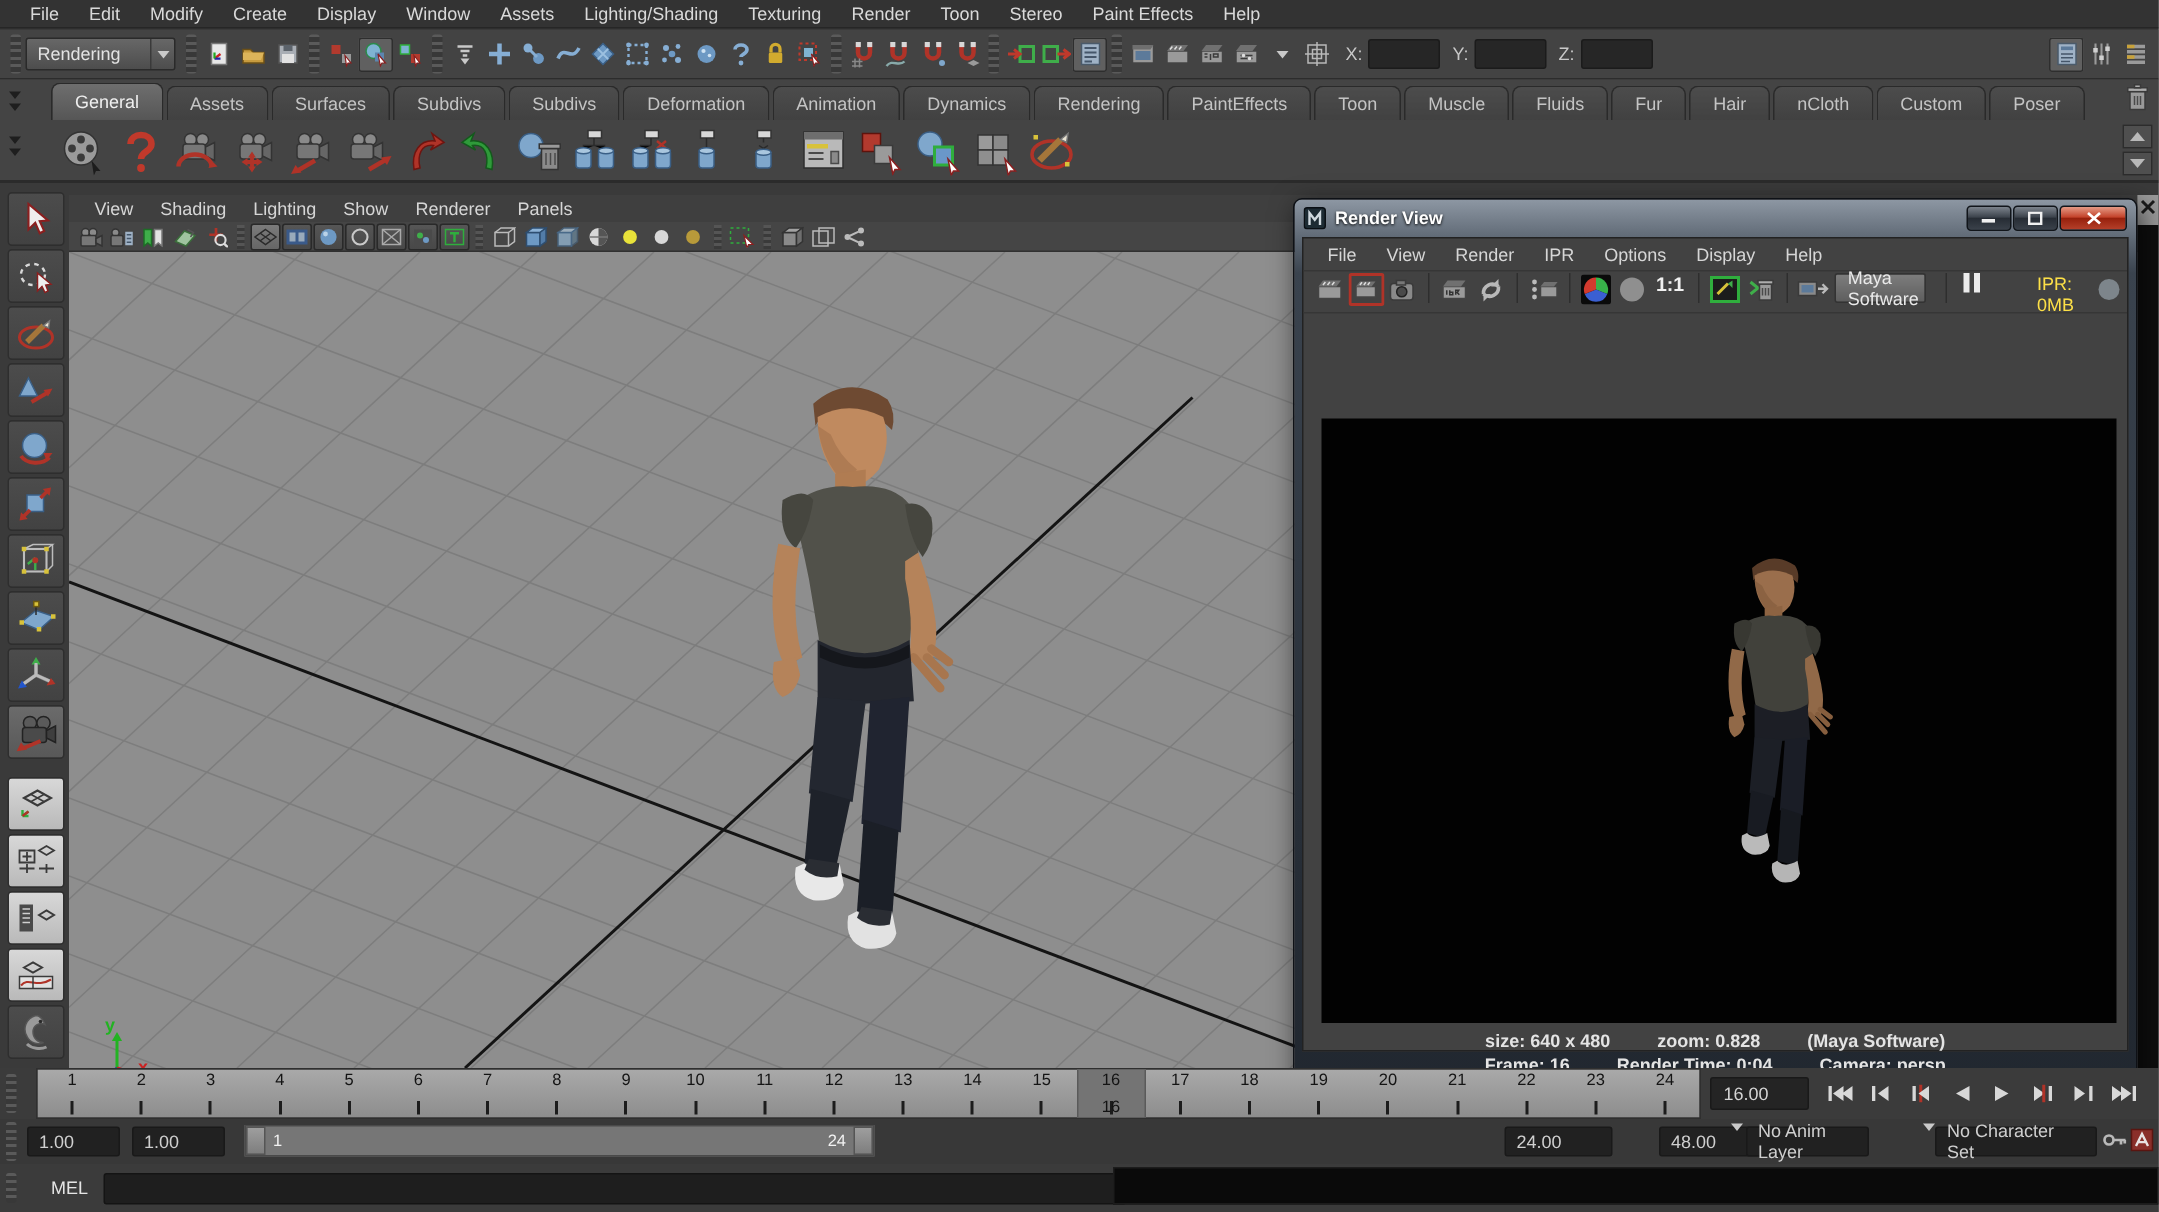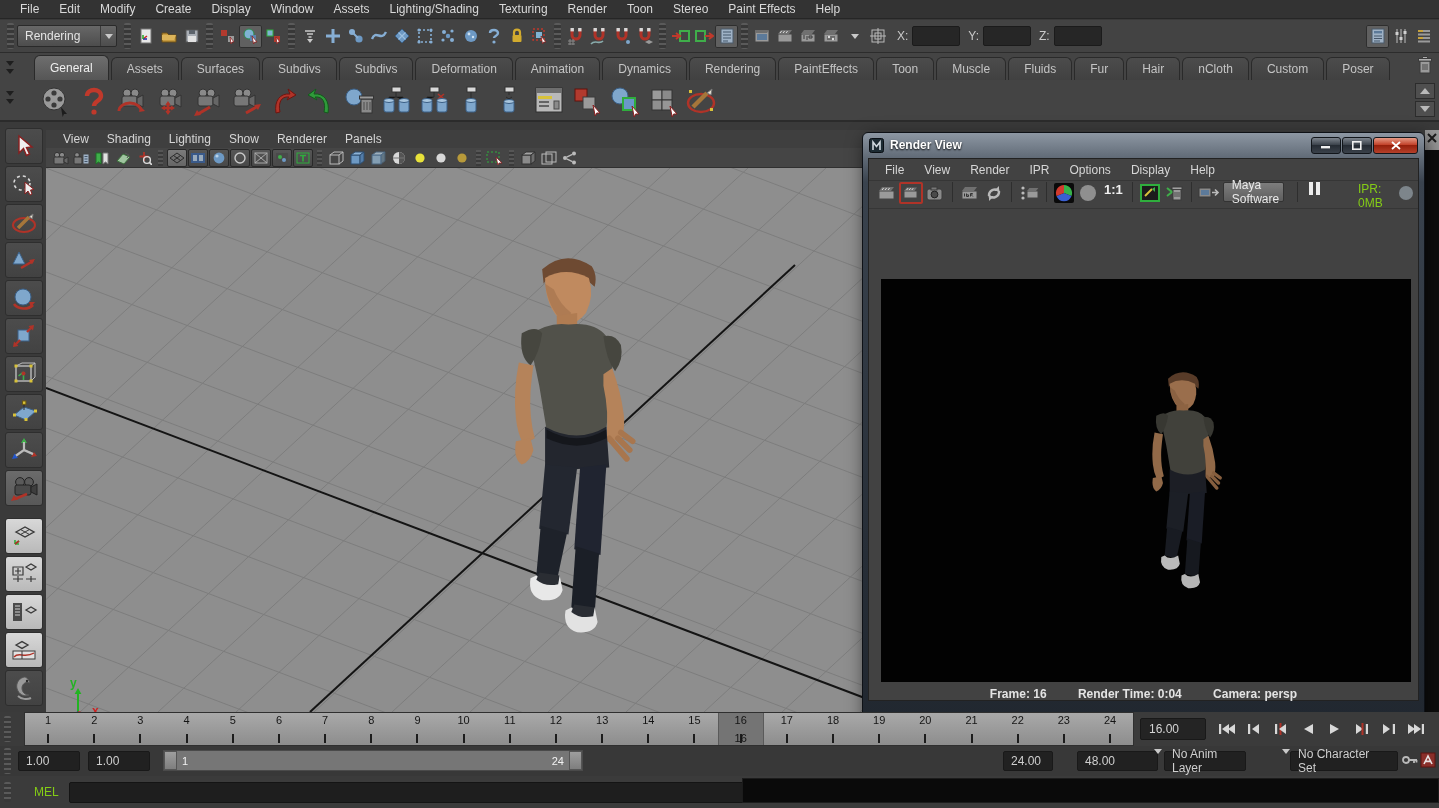--- a/index.html
+++ b/index.html
@@ -85,21 +85,21 @@
   .rmenus { position:absolute; left:0; top:0; width:100%; height:22px; display:flex; align-items:center; padding-left:6px; border-bottom:1px solid #363636; }
   .rmenus .mi { padding:0 10px; color:#d6d6d6; }
   .rtoolbar { position:absolute; left:0; top:23px; width:100%; height:27px; display:flex; padding-left:6px; border-bottom:1px solid #363636; }
   .rtb { width:24px; height:22px; display:flex; align-items:center; justify-content:center; flex:none; border-radius:2px; }
   .rtb.hot { box-shadow:inset 0 0 0 2px #b03328; }
   .rsep { width:1px; height:20px; background:#2e2e2e; margin:0 5px; flex:none; }
   .ratio { color:#f0f0f0; font-weight:bold; font-size:13px; padding:0 4px; }
   .rendsel { width:104px; height:20px; background:linear-gradient(#7d7d7d,#5e5e5e); border:1px solid #333; border-radius:2px; display:flex; align-items:center; padding-left:8px; color:#eaeaea; margin:0 8px 0 2px; }
   .pausebtn { display:flex; gap:3px; margin:0 6px; }
   .pausebtn i { width:4px; height:13px; background:#ececec; display:block; }
-  .iprmem { color:#84cc16; margin-right:8px;margin-left:32px; }
+  .iprmem { color:#fde047; margin-right:8px;margin-left:32px; }
   .rimg { position:absolute; left:12px; top:120px; width:530px; height:403px; background:#020202; }
   .rchar { position:absolute; left:250px; top:86px; width:101px; height:236px; filter:brightness(0.8); }
   .rstatus { position:absolute; left:0; top:528px; width:100%; text-align:center; color:#e4e4e4; font-weight:bold; }
   .rstatus div { height:16px; }
   .rstatus span { margin:0 14px; }
 
   
   .timeline { left:0; top:712px; width:1439px; height:34px; background:#3b3b3b; display:flex; align-items:center; }
   .ruler { position:absolute; left:24px; top:0; width:1110px; height:34px; background:linear-gradient(#a9a9a9,#8d8d8d); border:1px solid #2f2f2f; display:flex; }
   .fcell { flex:1; position:relative; display:flex; justify-content:center; }
@@ -114,21 +114,21 @@
   
   .rangebar { left:0; top:746px; width:1439px; height:30px; background:#383838; display:flex; align-items:center; }
   .nfield { height:20px; background:#212121; border:1px solid #191919; border-radius:2px; display:flex; align-items:center; padding:0 7px; color:#cfcfcf; flex:none; }
   .rslider { position:absolute; left:163px; top:4px; width:420px; height:21px; background:#767676; border:1px solid #4a4a4a; display:flex; align-items:center; }
   .rs-handle { width:13px; height:19px; background:linear-gradient(#9e9e9e,#7e7e7e); border:1px solid #555; flex:none; }
   .rs-lab { color:#f2f2f2; font-size:11px; padding:0 5px; }
   .dd-arr { margin:0 6px; flex:none; }
 
   
   .cmdline { left:0; top:776px; width:1439px; height:32px; background:#3b3b3b; display:flex; align-items:center; }
-  .mel-lbl { color:#84cc16; margin:0 10px 0 20px; }
+  .mel-lbl { color:#e5e5e5; margin:0 10px 0 20px; }
   .mel-input { width:682px; height:21px; background:#1e1e1e; border:1px solid #141414; border-radius:2px; flex:none; }
   .mel-output { position:absolute; left:742px; top:2px; width:697px; height:25px; background:#0a0a0a; border:1px solid #1c1c1c; }
 </style>
 </head>
 <body>
 
 <div class="abs menubar">
 
 <span class="mi">File</span>
     <span class="mi">Edit</span>
@@ -1088,20 +1088,25 @@
         <path d="M46 150 L68 152 L62 198 L42 194 Z" fill="#232730"></path>
         <path d="M43 192 L61 197 L54 230 L40 226 Z" fill="#1e222a"></path>
         <path d="M36 228 Q34 240 44 243 Q56 244 58 236 L56 226 Q46 232 40 226 Z" fill="#e8e8e8"></path>
         <path d="M70 152 L88 150 L84 212 L66 208 Z" fill="#202430"></path>
         <path d="M67 206 L83 211 L80 252 L64 248 Z" fill="#1b1f27"></path>
         <path d="M60 250 Q58 262 68 265 Q80 266 82 258 L80 248 Q70 254 64 248 Z" fill="#e2e2e2"></path>
       </svg>
     </div>
     <div class="rstatus">
       <div>
+        <span>size: 640 x 480</span>
+        <span>zoom: 0.828</span>
+        <span>(Maya Software)</span>
+      </div>
+      <div>
         <span>Frame: 16</span>
         <span>Render Time: 0:04</span>
         <span>Camera: persp</span>
       </div>
     </div>
   </div>
 </div>
 
 <div class="abs timeline">
   <span class="grip" style="margin-left:4px;"></span>
@@ -1285,22 +1290,22 @@
   <span class="grip" style="margin-left:4px;"></span>
   <span class="nfield" style="width:62px; margin-left:4px;">1.00</span>
   <span class="nfield" style="width:62px; margin-left:8px;">1.00</span>
   <div class="rslider">
     <span class="rs-handle"></span>
     <span class="rs-lab">1</span>
     <span class="spacer"></span>
     <span class="rs-lab">24</span>
     <span class="rs-handle"></span>
   </div>
-  <span class="nfield" style="width:50px; position:absolute; left:1003px;">24.00</span>
-  <span class="nfield" style="width:81px; position:absolute; left:1077px;">48.00</span>
+  <span class="nfield" style="width:72px; position:absolute; left:1003px;">24.00</span>
+  <span class="nfield" style="width:81px; position:absolute; left:1106px;">48.00</span>
   <span class="dd-arr" style="position:absolute; left:1148px;"><i class="tri-d"></i></span>
   <span class="nfield" style="width:82px; position:absolute; left:1164px;">No Anim Layer</span>
   <span class="dd-arr" style="position:absolute; left:1276px;"><i class="tri-d"></i></span>
   <span class="nfield" style="width:108px; position:absolute; left:1290px;">No Character Set</span>
   <span style="position:absolute; left:1402px; top:8px;"><svg width="16" height="12">
         <circle cx="4" cy="6" r="3" fill="none" stroke="#b9b9b9" stroke-width="1.8"></circle>
         <path d="M7 6 h8 M12 6 v3 M14.5 6 v2.4" stroke="#b9b9b9" stroke-width="1.8"></path>
       </svg></span>
   <span style="position:absolute; left:1420px; top:6px;"><svg width="16" height="16">
         <rect x="1" y="1" width="14" height="14" fill="#8a2f2a" stroke="#5a1510"></rect>

